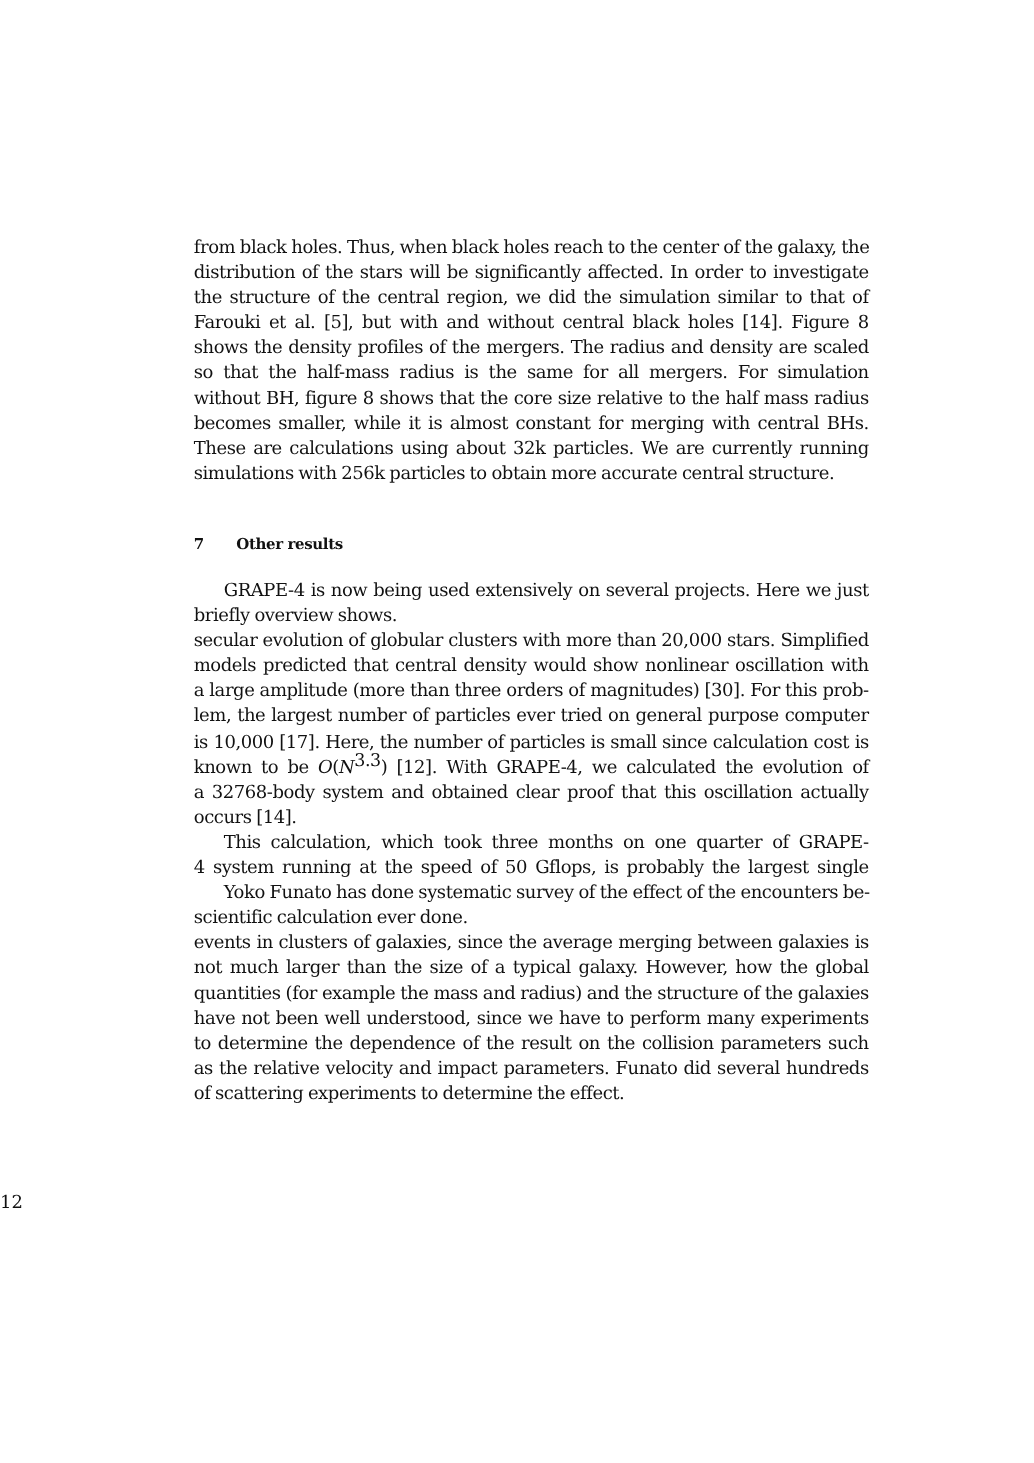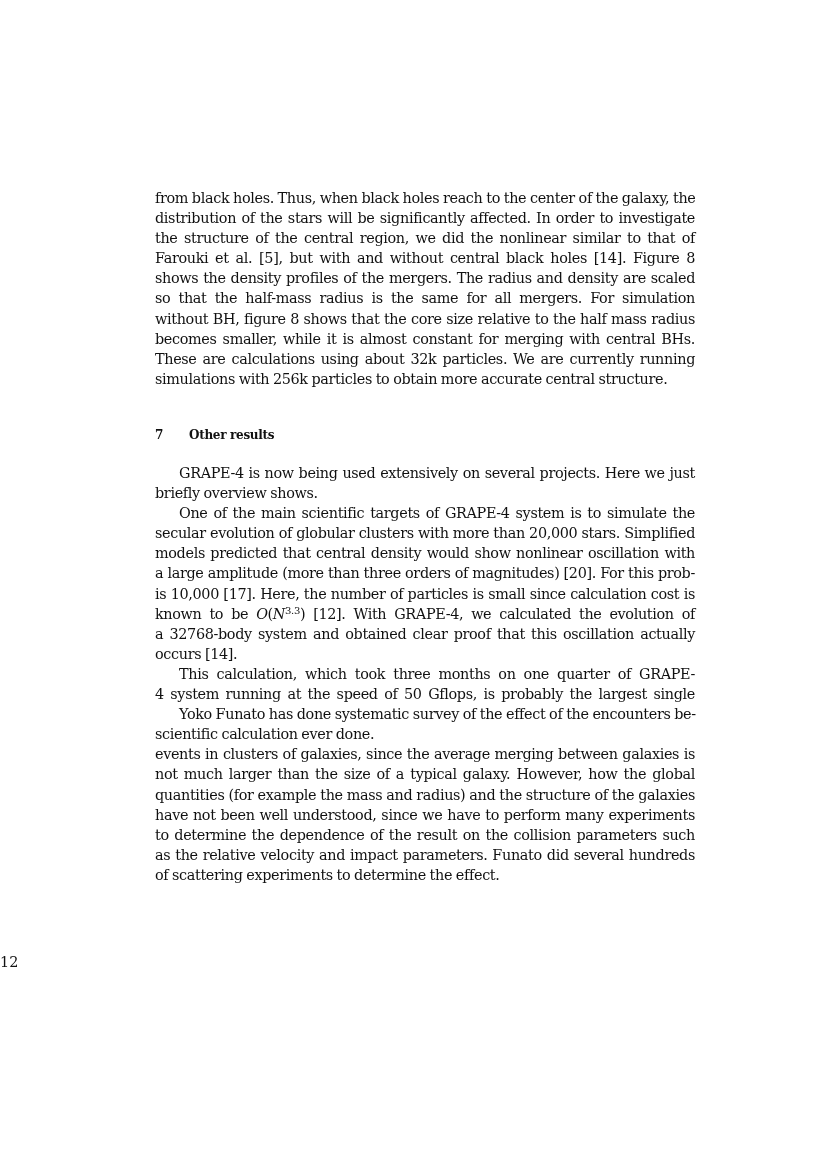--- a/index.html
+++ b/index.html
@@ -62,54 +62,54 @@
     }
     .para2 { top: 463px; }
     .page-number {
       position: absolute;
       left: 0;
       width: 827px;
       top: 952px;
       font-size: 14.4px;
       line-height: 20px;
     }
-    sup { font-size: 10px; line-height: 0; vertical-align: 5px; }
+    sup { font-size: 14px; line-height: 0; vertical-align: 5px; }
     .ital { font-style: italic; }
   </style>
 </head>
 <body>
 
 <div class="page">
 
   <div class="textblock para1">
     <span class="line">from black holes. Thus, when black holes reach to the center of the galaxy, the</span>
     <span class="line">distribution of the stars will be significantly affected. In order to investigate</span>
-    <span class="line">the structure of the central region, we did the nonlinear similar to that of</span>
+    <span class="line">the structure of the central region, we did the simulation similar to that of</span>
     <span class="line">Farouki et al. [5], but with and without central black holes [14]. Figure 8</span>
     <span class="line">shows the density profiles of the mergers. The radius and density are scaled</span>
     <span class="line">so that the half-mass radius is the same for all mergers. For simulation</span>
     <span class="line">without BH, figure 8 shows that the core size relative to the half mass radius</span>
     <span class="line">becomes smaller, while it is almost constant for merging with central BHs.</span>
     <span class="line">These are calculations using about 32k particles. We are currently running</span>
     <span class="line last">simulations with 256k particles to obtain more accurate central structure.</span>
   </div>
 
   <div class="section-heading">
     <span class="num">7</span><span>Other results</span>
   </div>
 
   <div class="textblock para2">
 
     <span class="line indent">GRAPE-4 is now being used extensively on several projects. Here we just</span>
     <span class="line last">briefly overview shows.</span>
 
-    <span class="line indent">One of the main scientific targets of GRAPE-4 system is to simulate the</span>
     <span class="line">secular evolution of globular clusters with more than 20,000 stars. Simplified</span>
     <span class="line">models predicted that central density would show nonlinear oscillation with</span>
-    <span class="line">a large amplitude (more than three orders of magnitudes) [20]. For this prob-</span>
+    <span class="line">a large amplitude (more than three orders of magnitudes) [30]. For this prob-</span>
+    <span class="line">lem, the largest number of particles ever tried on general purpose computer</span>
     <span class="line">is 10,000 [17]. Here, the number of particles is small since calculation cost is</span>
     <span class="line"><span>known to be </span><span class="ital">O</span><span>(</span><span class="ital">N</span><sup>3.3</sup><span>)</span><span> [12]. With GRAPE-4, we calculated the evolution of</span></span>
     <span class="line">a 32768-body system and obtained clear proof that this oscillation actually</span>
     <span class="line last">occurs [14].</span>
 
     <span class="line indent">This calculation, which took three months on one quarter of GRAPE-</span>
     <span class="line">4 system running at the speed of 50 Gflops, is probably the largest single</span>
     <span class="line indent">Yoko Funato has done systematic survey of the effect of the encounters be-</span>
 
     <span class="line last">scientific calculation ever done.</span>

